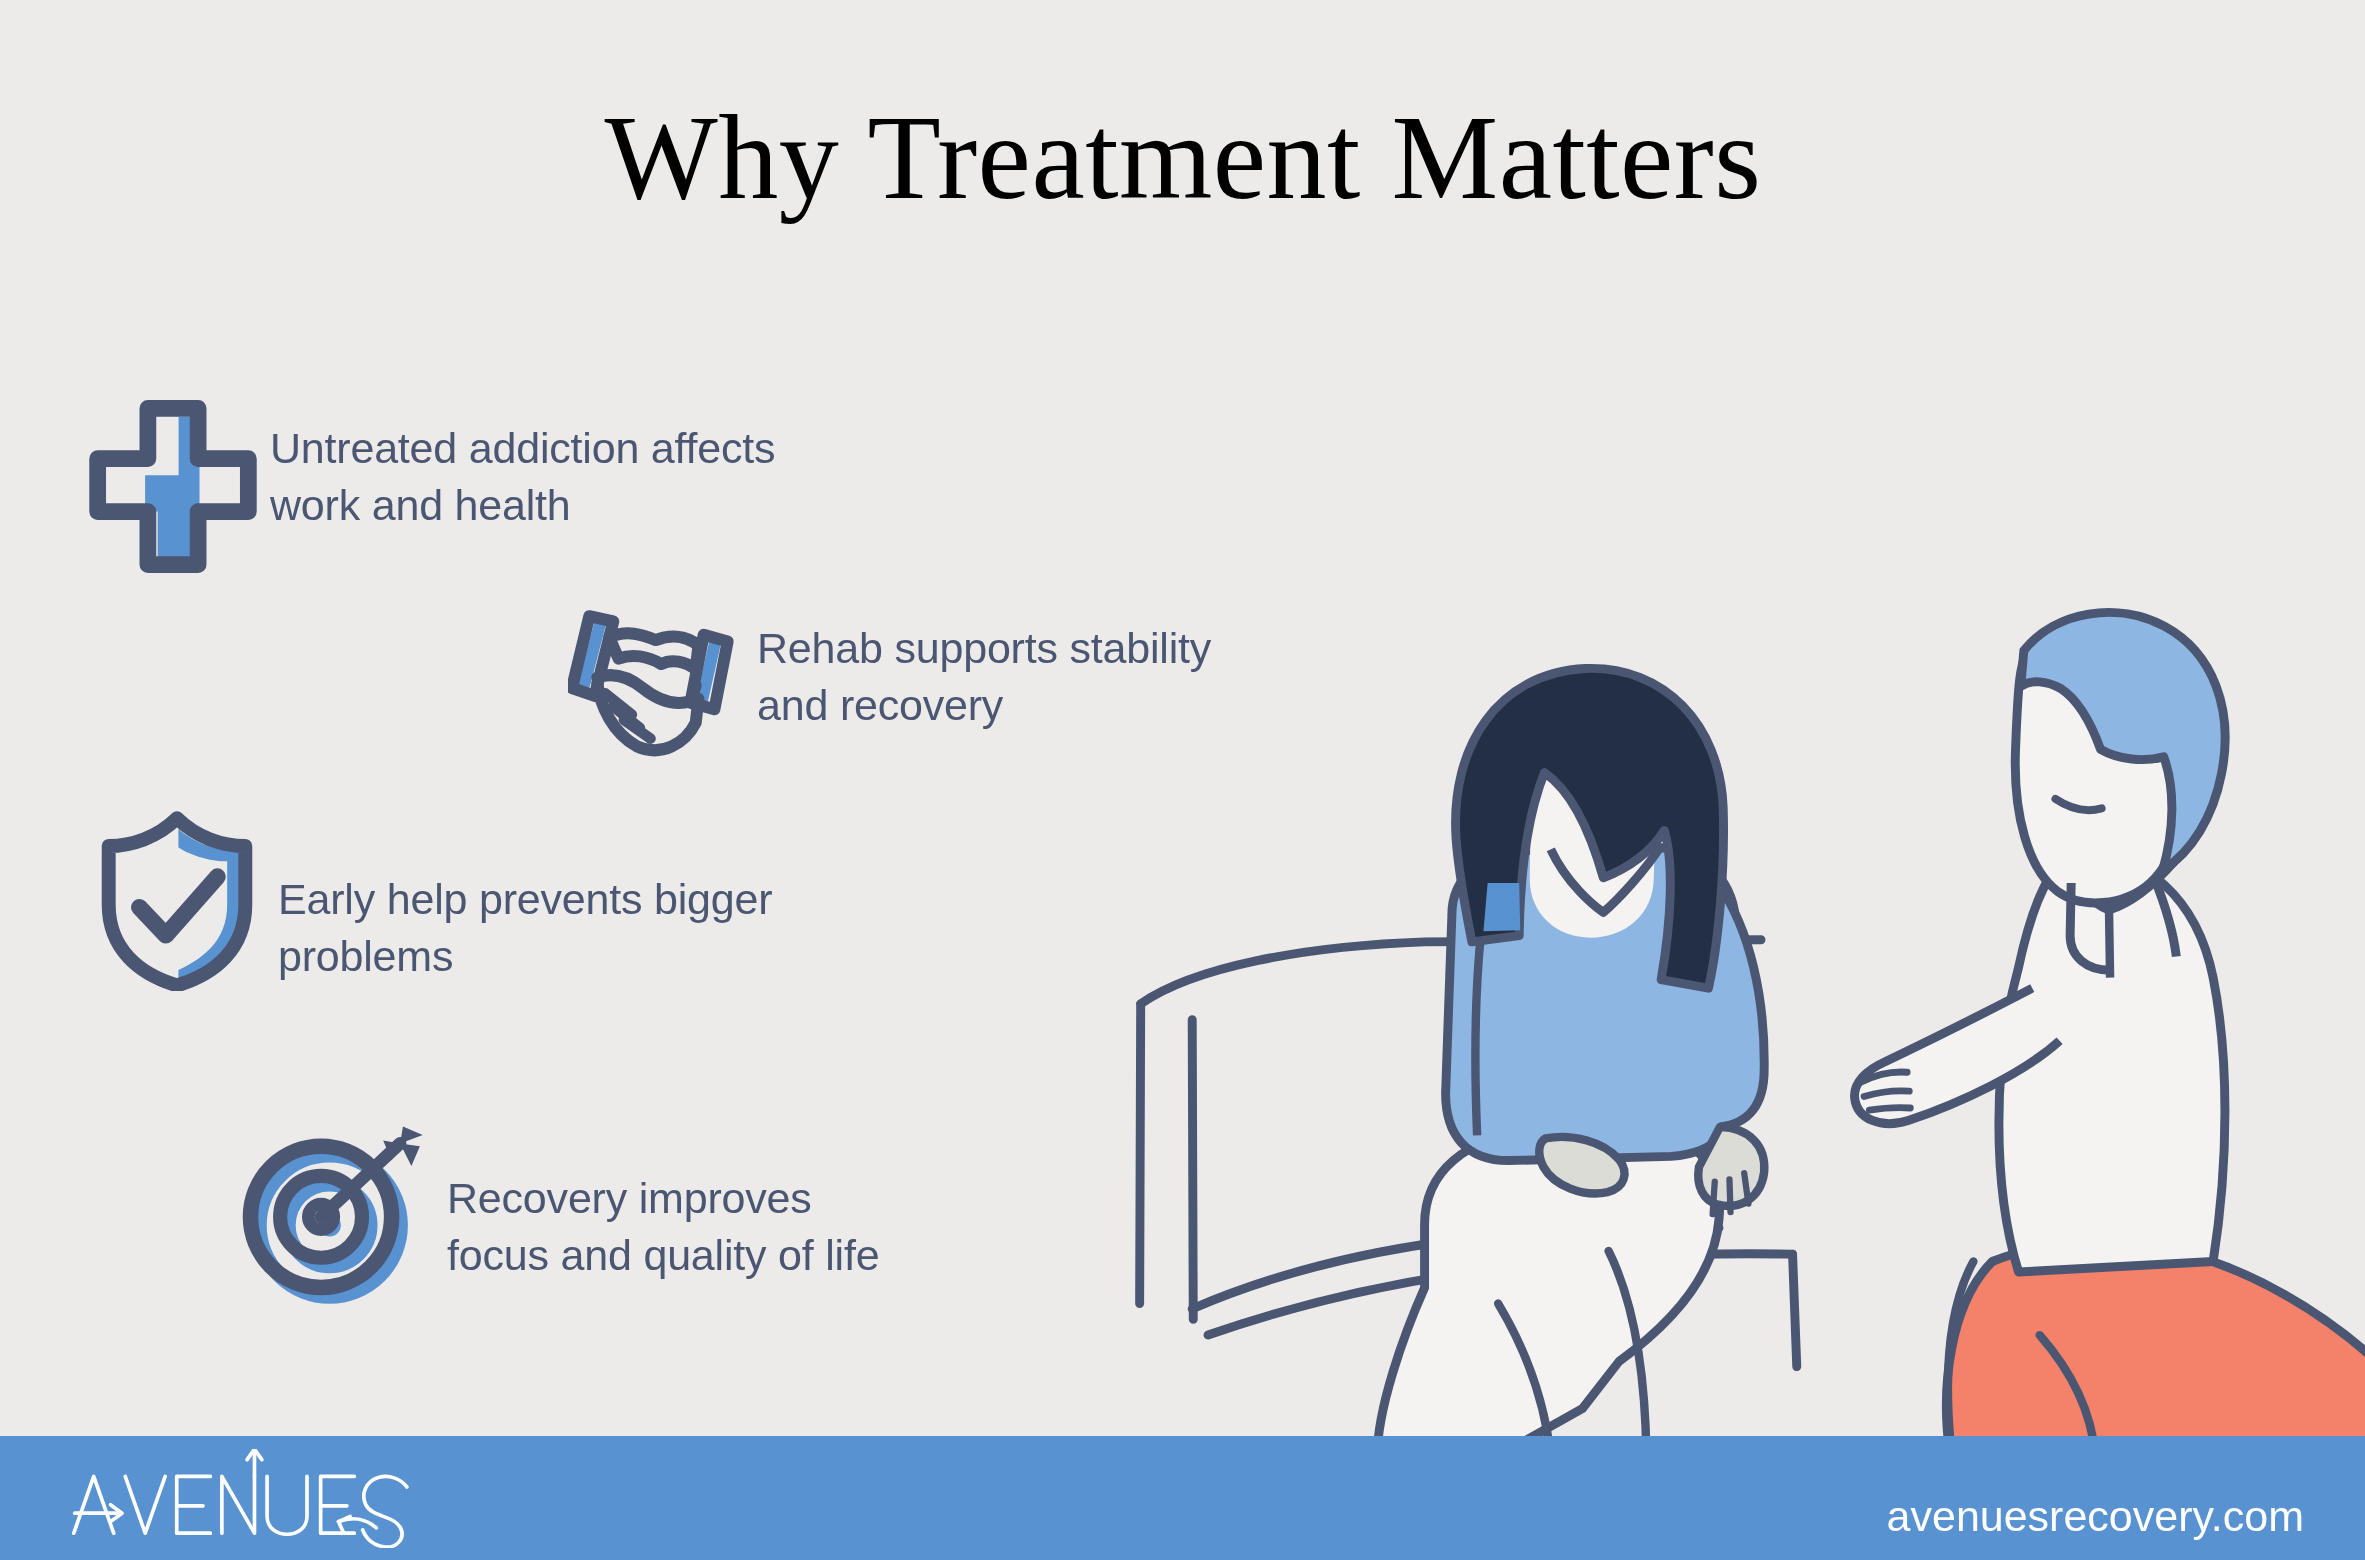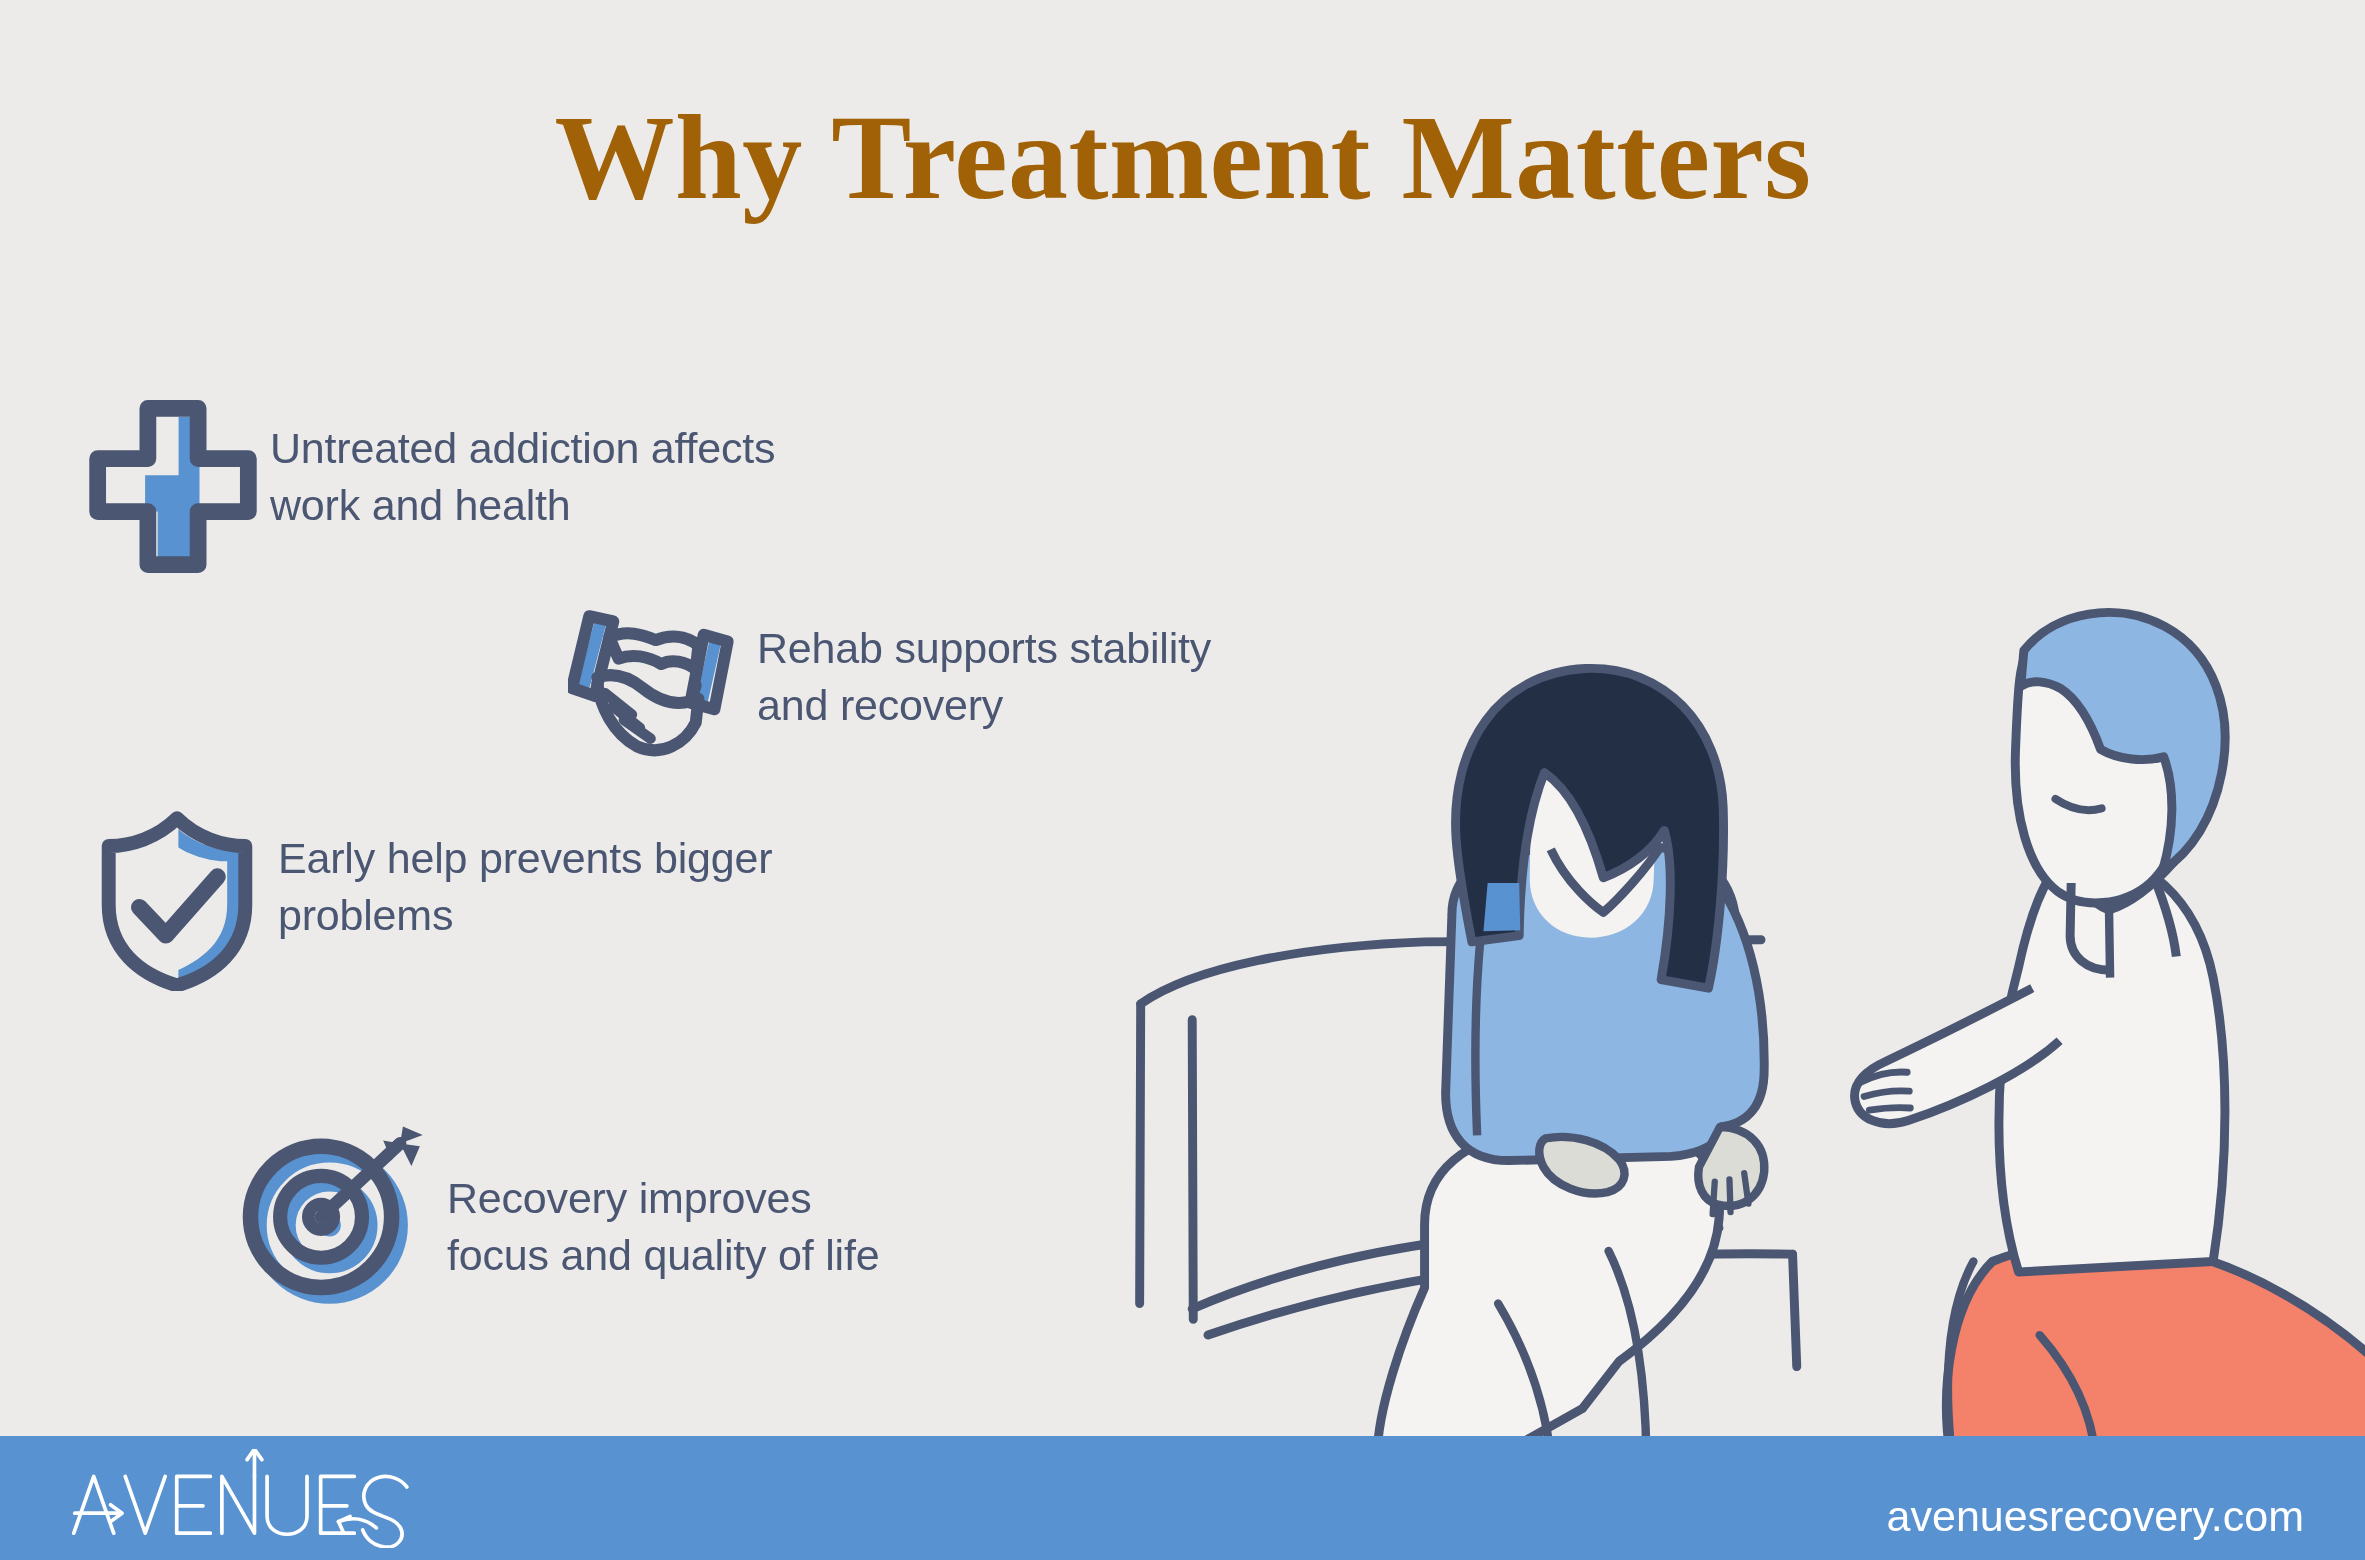--- a/index.html
+++ b/index.html
@@ -13,22 +13,22 @@
   #stage{position:absolute;inset:0;width:2366px;height:1560px;overflow:hidden;}
 
   
   .title{
     position:absolute;
     top:98px;left:0;width:2366px;
     text-align:center;
     font-family:"Liberation Serif", serif;
     font-size:120px;
     line-height:1.0;
-    font-weight:700;
-    color:#a16207;
+    font-weight:400;
+    color:#000000;
     letter-spacing:0.5px;
     white-space:nowrap;
   }
 
   
   .bullet{
     position:absolute;
     display:flex;
     align-items:flex-start;
   }
@@ -48,21 +48,21 @@
   #b1{ left:89px; top:400px; }
   #b1 .ico{width:168px;height:173px;}
   #b1 .btext{margin-left:13px;margin-top:20px;}
 
   #b2{ left:568px; top:605px; }
   #b2 .ico{width:173px;height:158px;}
   #b2 .btext{margin-left:16px;margin-top:14.7px;}
 
   #b3{ left:89px; top:807px; }
   #b3 .ico{width:176px;height:184px;}
-  #b3 .btext{margin-left:13px;margin-top:23px;}
+  #b3 .btext{margin-left:13px;margin-top:64px;}
 
   #b4{ left:242px; top:1125px; }
   #b4 .ico{width:192px;height:195px;}
   #b4 .btext{margin-left:13px;margin-top:45px;}
 
   
   #illus{
     position:absolute;
     left:1130px;top:515px;
     width:1241px;height:941px;

